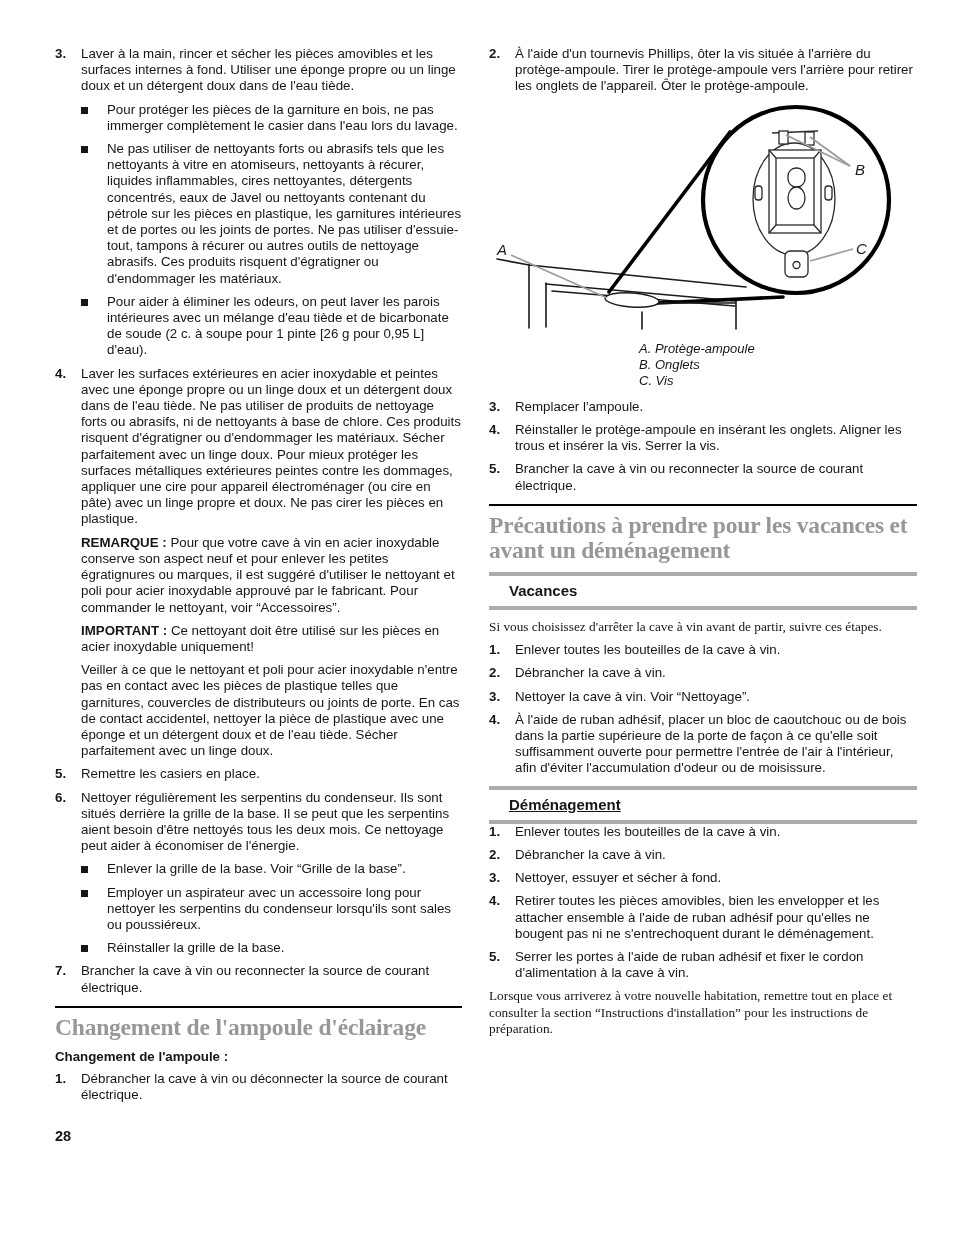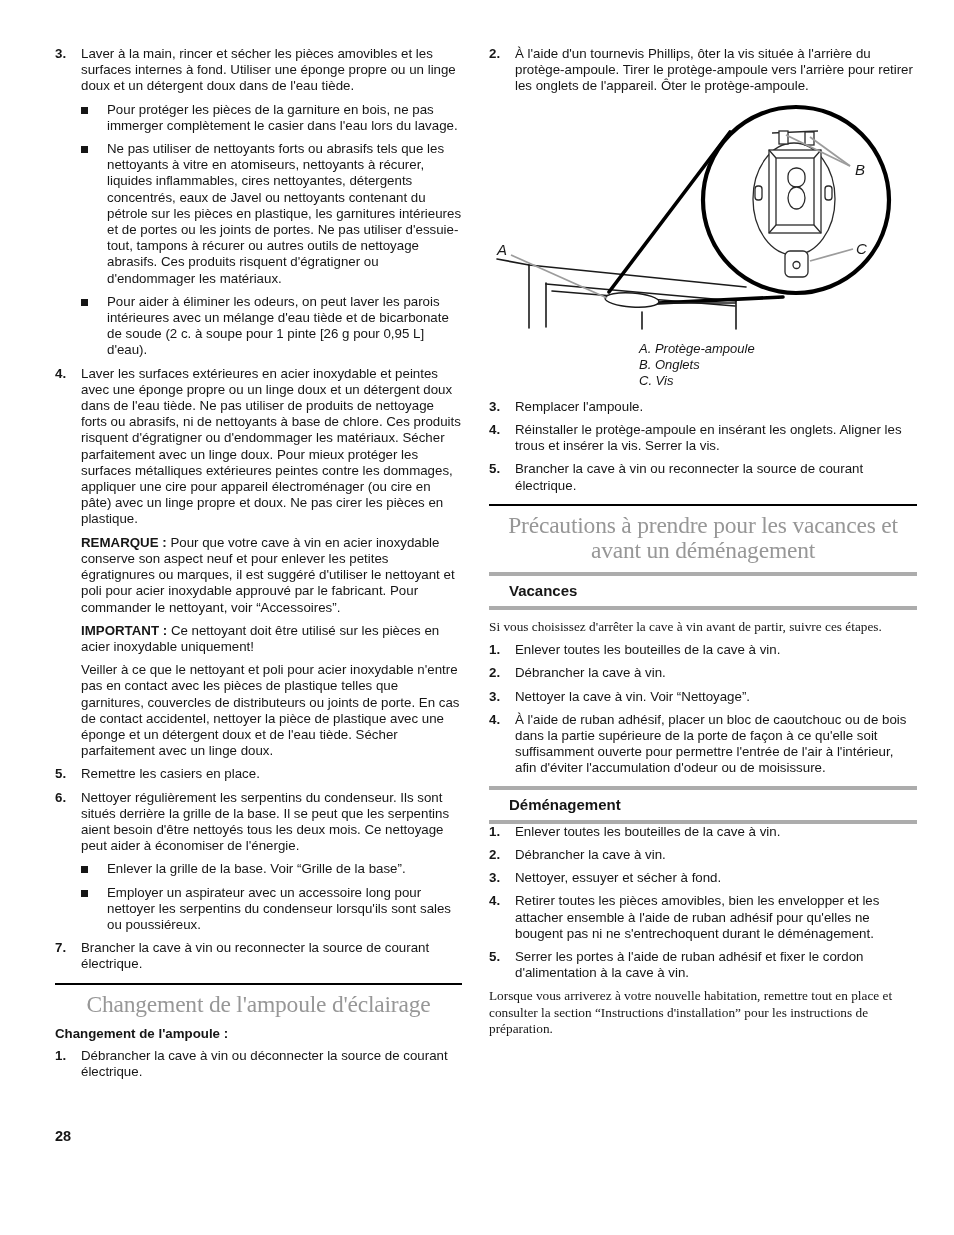--- a/index.html
+++ b/index.html
@@ -32,35 +32,35 @@
   }
   .bullet-text { flex: 1; }
 
   .note { margin: 0 0 7px 26px; }
   .para { margin: 0 0 7px 0; font-family: Liberation Serif, serif; }
 
   .rule-black { border: 0; border-top: 2px solid #000; margin: 10px 0 0 0; }
 
   .section-title {
     font-family: "Liberation Serif", "DejaVu Serif", serif;
-    font-weight: 400;
+    font-weight: 700;
     font-size: 23.5px;
     line-height: 25px;
     letter-spacing: -0.2px;
     color: #979797;
-    text-align: center;
+    text-align: left;
     margin: 7px 0 9px 0;
   }
 
   .bar { height: 4px; background: #acacac; border: 0; margin: 0; }
   .subsection-title {
     font-size: 15px; font-weight: 700;
     padding: 7px 0 7px 20px; margin: 0;
   }
-  .subsection-block { margin-top: 9px; }
+  .subsection-block { margin-top: 9px; text-decoration: underline; }
 
   .bold-lead { font-weight: 700; margin: 2px 0 6px 0; }
 
   .diagram-wrap { margin: 8px 0 2px 0; }
   .legend {
     margin: 4px 0 10px 150px;
     font-style: italic;
     font-size: 13px;
     line-height: 16px;
   }
@@ -124,20 +124,24 @@
       <div class="step-text">Nettoyer régulièrement les serpentins du condenseur. Ils sont situés derrière la grille de la base. Il se peut que les serpentins aient besoin d'être nettoyés tous les deux mois. Ce nettoyage peut aider à économiser de l'énergie.</div>
     </div>
 
     <div class="bullet">
       <span class="bullet-marker"></span>
       <div class="bullet-text">Enlever la grille de la base. Voir “Grille de la base”.</div>
     </div>
     <div class="bullet">
       <span class="bullet-marker"></span>
       <div class="bullet-text">Employer un aspirateur avec un accessoire long pour nettoyer les serpentins du condenseur lorsqu'ils sont sales ou poussiéreux.</div>
+    </div>
+    <div class="bullet">
+      <span class="bullet-marker"></span>
+      <div class="bullet-text">Réinstaller la grille de la base.</div>
     </div>
 
     <div class="step">
       <span class="step-num">7.</span>
       <div class="step-text">Brancher la cave à vin ou reconnecter la source de courant électrique.</div>
     </div>
 
     <hr class="rule-black">
     <h1 class="section-title">Changement de l'ampoule d'éclairage</h1>
 

